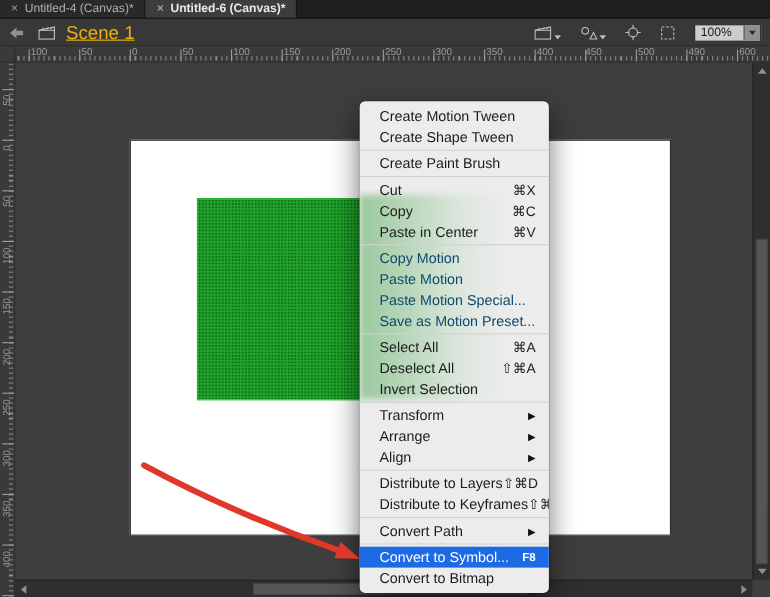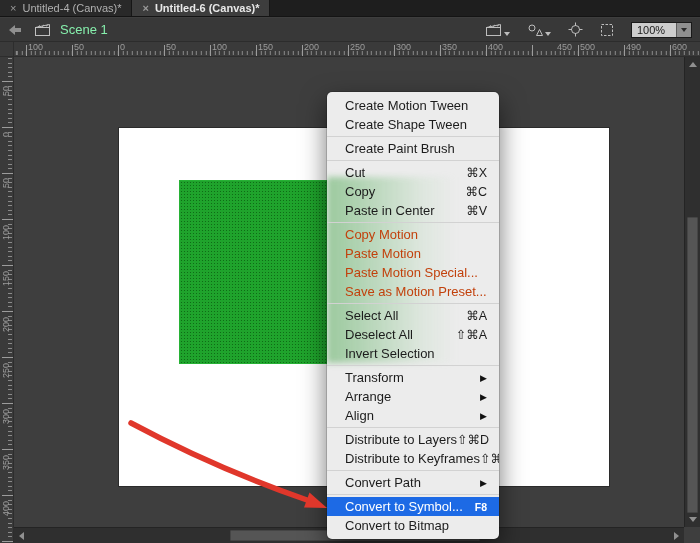--- a/index.html
+++ b/index.html
@@ -9,21 +9,21 @@
   
   .tabbar{position:absolute;top:0;left:0;right:0;height:17px;background:#1e1e1e;display:flex;border-bottom:1px solid #141414;}
   .tab{display:flex;align-items:center;padding:0 10px;font-size:11px;color:#b0b0b0;background:#292929;border-right:1px solid #161616;white-space:nowrap;}
   .tab.active{background:#3d3d3d;color:#e9e9e9;font-weight:bold;}
   .tab-close{margin-right:6px;font-size:11px;color:#9a9a9a;line-height:1;}
 
   
   .editbar{position:absolute;top:18px;left:0;right:0;height:24px;background:#383838;display:flex;align-items:center;border-bottom:1px solid #2c2c2c;}
   .back-btn{width:22px;display:flex;justify-content:center;align-items:center;margin-left:4px;}
   .scene-icon{margin-left:8px;display:flex;align-items:center;}
-  .scene-label{margin-left:8px;font-size:13px;color:#86efac;}
+  .scene-label{margin-left:8px;font-size:17px;color:#eab308;text-decoration:underline;}
   .editbar-right{margin-left:auto;display:flex;align-items:center;gap:17px;margin-right:8px;}
   .tool-btn{display:flex;align-items:end;gap:1px;}
   .caret-sm{width:0;height:0;border-left:3px solid transparent;border-right:3px solid transparent;border-top:4px solid #bdbdbd;margin-bottom:1px;}
   .zoom-control{display:flex;align-items:center;height:16px;border:1px solid #1a1a1a;background:#cdcdcd;}
   .zoom-value{width:44px;font-size:11px;color:#1b1b1b;padding-left:5px;}
   .zoom-btn{width:15px;height:100%;background:#8f8f8f;border-left:1px solid #5c5c5c;display:flex;align-items:center;justify-content:center;}
   .zoom-btn .caret-sm{border-top-color:#2a2a2a;margin-bottom:0;}
 
   
   .ruler-h{position:absolute;top:42px;left:0;right:0;height:15px;background:#3a3a3a;border-bottom:1px solid #2d2d2d;overflow:hidden;}
@@ -51,21 +51,21 @@
   .arrow-left{position:absolute;left:5px;top:4px;width:0;height:0;border-top:4px solid transparent;border-bottom:4px solid transparent;border-right:5px solid #909090;}
   .arrow-right{position:absolute;right:5px;top:4px;width:0;height:0;border-top:4px solid transparent;border-bottom:4px solid transparent;border-left:5px solid #909090;}
 
   
   .context-menu{position:absolute;left:327px;top:92px;width:172px;background:var(--menubg,#ececec);border-radius:5px;padding:4px 0;box-shadow:0 10px 26px rgba(0,0,0,0.55), 0 0 0 1px rgba(0,0,0,0.15);z-index:5;overflow:hidden;}
   .menu-green-glow{position:absolute;left:0;top:85px;width:100%;height:186px;background:linear-gradient(90deg, rgba(88,172,92,0.55) 0%, rgba(118,188,122,0.38) 30%, rgba(158,208,160,0.18) 55%, rgba(160,208,160,0) 75%);filter:blur(3px);pointer-events:none;z-index:0;}
   .menu-item{position:relative;z-index:1;height:19px;display:flex;align-items:center;padding:0 12px 0 18px;font-size:13px;color:#1c1c1c;}
   .menu-item .mi-label{flex:1;white-space:nowrap;}
   .menu-item .mi-right{font-size:12.5px;color:#1c1c1c;white-space:nowrap;}
   .menu-item .mi-sub{font-size:9px;color:#111;}
-  .menu-item.disabled{color:#c2410c;}
+  .menu-item.disabled{color:#0c4a6e;}
   .menu-item.disabled .mi-right{color:#a3a8a3;}
   .menu-item.highlighted{background:var(--hl,#1d6ae5);color:#ffffff;}
   .menu-item.highlighted .mi-right{color:#ffffff;font-size:10.5px;font-weight:bold;}
   .menu-sep{position:relative;z-index:1;height:1px;background:#d2d2d2;margin:2px 0;}
 
   
   .annot-arrow{position:absolute;left:0;top:0;width:700px;height:543px;pointer-events:none;z-index:6;}
 
   svg.ic{display:block;}
 </style>
@@ -155,21 +155,21 @@
         <span class="hlabel" style="left: 304px;">200</span>
         <div class="htick" style="left: 348px;"></div>
         <span class="hlabel" style="left: 350px;">250</span>
         <div class="htick" style="left: 394px;"></div>
         <span class="hlabel" style="left: 396px;">300</span>
         <div class="htick" style="left: 440px;"></div>
         <span class="hlabel" style="left: 442px;">350</span>
         <div class="htick" style="left: 486px;"></div>
         <span class="hlabel" style="left: 488px;">400</span>
         <div class="htick" style="left: 532px;"></div>
-        <span class="hlabel" style="left: 516px; padding-left: 41px;">450</span>
+        <span class="hlabel" style="left: 532px;">450</span>
         <div class="htick" style="left: 578px;"></div>
         <span class="hlabel" style="left: 580px;">500</span>
         <div class="htick" style="left: 624px;"></div>
         <span class="hlabel" style="left: 626px;">490</span>
         <div class="htick" style="left: 670px;"></div>
         <span class="hlabel" style="left: 672px;">600</span>
       </div>
   </div>
   <div class="corner"></div>
   <div class="ruler-v">

